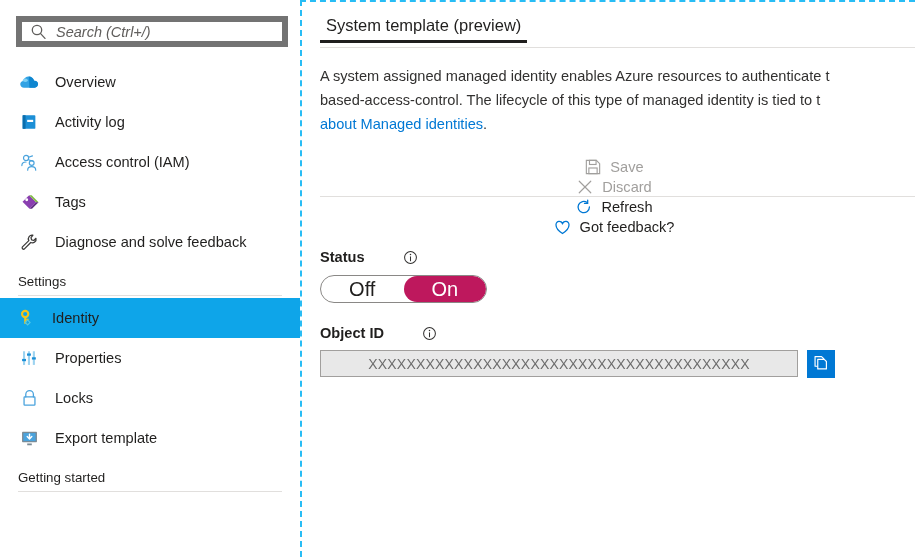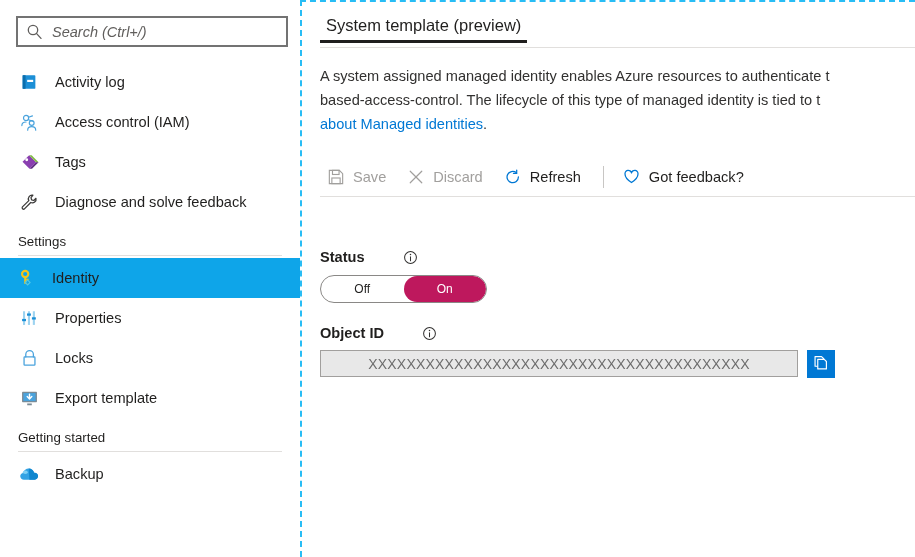--- a/index.html
+++ b/index.html
@@ -27,21 +27,21 @@
     flex: 0 0 300px;
     overflow: hidden;
   }
   .search-row {
     position: absolute;
     top: 16px; left: 16px;
     width: 272px; height: 31px;
   }
   .search-box {
     width: 272px; height: 31px;
-    border: 2px solid #737373;
+    border: 6px solid #737373;
     background: #ffffff;
     display: flex;
     align-items: center;
     padding: 0 8px;
   }
   .search-icon {
     width: 17px; height: 17px;
     flex: 0 0 17px;
     margin-right: 9px;
     color: #605e5c;
@@ -155,20 +155,21 @@
     cursor: pointer;
   }
 
   .cmdbar {
     position: absolute;
     top: 155px; left: 18px; right: 0;
     height: 40px;
     display: flex;
     align-items: center;
     border-bottom: 1px solid #e1dfdd;
+    flex-direction: column;
   }
   .cmd {
     display: flex;
     align-items: center;
     height: 38px;
     padding: 0 10px 0 6px;
     margin-right: 4px;
     cursor: pointer;
     background: transparent;
     border: 0;
@@ -216,21 +217,21 @@
     border: 1px solid #8a8886;
     border-radius: 14px;
     background: #ffffff;
     display: flex;
     overflow: hidden;
     cursor: pointer;
   }
   .toggle .opt {
     flex: 1 1 50%;
     display: flex; align-items: center; justify-content: center;
-    font-size: 12px;
+    font-size: 20px;
     color: #201f1e;
     border-radius: 14px;
     margin: 0;
     cursor: pointer;
   }
   .toggle .opt.on {
     background: #be185d;
     color: #ffffff;
   }
 
@@ -277,20 +278,30 @@
             <circle cx="7" cy="7" r="4.7"></circle>
               <line x1="10.4" y1="10.4" x2="15" y2="15.4" stroke-linecap="round"></line>
           </svg>
         </span>
         <input class="search-input" type="text" placeholder="Search (Ctrl+/)" style="">
       </div>
     </div>
 
     <div class="nav-list">
 
+      <div class="nav-item">
+        <span class="nav-ico">
+          <svg viewBox="0 0 22 22" width="21" height="21">
+            <path d="M5.2 16.4c-2.1 0-3.9-1.6-3.9-3.6 0-1.8 1.4-3.3 3.2-3.5C5.1 6.8 7.4 4.8 10.2 4.8c2.7 0 5 1.8 5.6 4.3h.6c2 0 3.6 1.6 3.6 3.6s-1.6 3.7-3.6 3.7z" fill="#32a2e4"></path>
+            <path d="M10.2 4.8c2.7 0 5 1.8 5.6 4.3h.6c2 0 3.6 1.6 3.6 3.6s-1.6 3.7-3.6 3.7h-5.5z" fill="#0f86cf"></path>
+            <ellipse cx="6.6" cy="8.6" rx="2.6" ry="1.9" fill="#7fd0f5"></ellipse>
+          </svg>
+        </span>
+        <span class="nav-label">Overview</span>
+      </div>
 
       <div class="nav-item">
         <span class="nav-ico">
           <svg viewBox="0 0 22 22" width="20" height="20">
             <rect x="4" y="3.5" width="14" height="15" rx="1" fill="#1c8fd6"></rect>
             <rect x="4" y="3.5" width="3.2" height="15" fill="#0b6ead"></rect>
             <rect x="9" y="8.6" width="6.6" height="2.4" fill="#ffffff"></rect>
           </svg>
         </span>
         <span class="nav-label">Activity log</span>
@@ -377,30 +388,20 @@
             <rect x="8.6" y="16.2" width="4.8" height="1.9" fill="#7b8a94"></rect>
             <path d="M11 6.4v4.2M8.6 9l2.4 2.4L13.4 9" stroke="#ffffff" stroke-width="1.5" fill="none" stroke-linecap="round" stroke-linejoin="round"></path>
           </svg>
         </span>
         <span class="nav-label">Export template</span>
       </div>
 
       <div class="nav-section">Getting started</div>
       <div class="nav-rule"></div>
 
-      <div class="nav-item">
-        <span class="nav-ico">
-          <svg viewBox="0 0 22 22" width="21" height="21">
-            <path d="M5.2 16.4c-2.1 0-3.9-1.6-3.9-3.6 0-1.8 1.4-3.3 3.2-3.5C5.1 6.8 7.4 4.8 10.2 4.8c2.7 0 5 1.8 5.6 4.3h.6c2 0 3.6 1.6 3.6 3.6s-1.6 3.7-3.6 3.7z" fill="#32a2e4"></path>
-            <path d="M10.2 4.8c2.7 0 5 1.8 5.6 4.3h.6c2 0 3.6 1.6 3.6 3.6s-1.6 3.7-3.6 3.7h-5.5z" fill="#0f86cf"></path>
-            <ellipse cx="6.6" cy="8.6" rx="2.6" ry="1.9" fill="#7fd0f5"></ellipse>
-          </svg>
-        </span>
-        <span class="nav-label">Backup</span>
-      </div>
 
     </div>
 
   </div>
 
   <div id="content">
     <div id="content-inner">
 
       <div class="tabstrip">
         <div class="tab-underline-full"></div>

